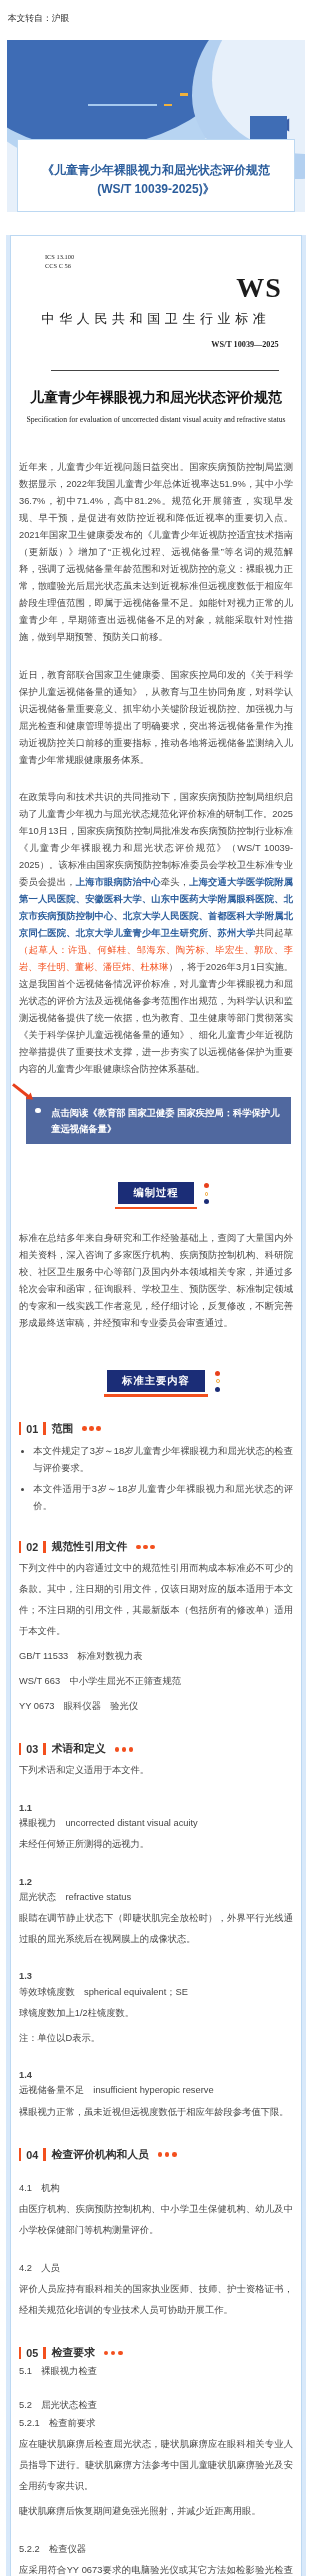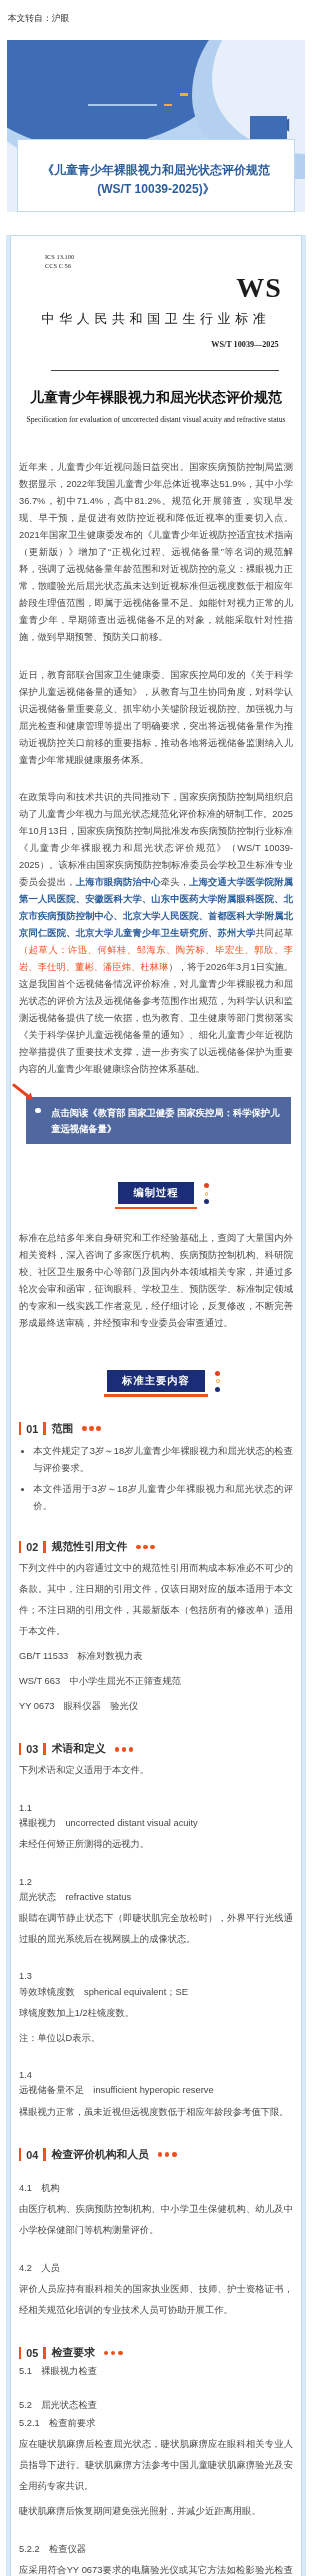--- a/index.html
+++ b/index.html
@@ -72,21 +72,21 @@
   .nh-num { font-size:10.8px; font-weight:bold; color:#333; margin:0 5.2px; }
   .nh-title { font-size:10.8px; font-weight:bold; color:#333; margin-left:6.2px; }
   .nh-dots { margin-left:6.2px; }
   .nh-dots i { display:inline-block; width:4.6px; height:4.6px; border-radius:50%; background:#f3501e; margin-left:2.6px; }
 
   .bullets { margin:7.2px 0 0 14.4px; }
   .bullets li { font-size:9.3px; line-height:17px; text-align:justify; margin-top:4.1px; }
 
   .sub-h { font-size:9.3px; color:#474747; margin-top:20.6px; }
   .body-p { font-size:9.3px; line-height:21px; text-align:justify; margin-top:4.1px; }
-  .term-no { font-size:9.3px; margin-top:21.6px; }
+  .term-no { font-size:9.3px; margin-top:21.6px;font-weight:bold; }
   .term-name { font-size:9.3px; margin-top:4.1px; }
 </style>
 </head>
 <body>
 
 <div class="src-note">本文转自：沪眼</div>
 
 <div class="banner">
   <div class="shape-dark-outline"></div>
   <div class="shape-dark"></div>

